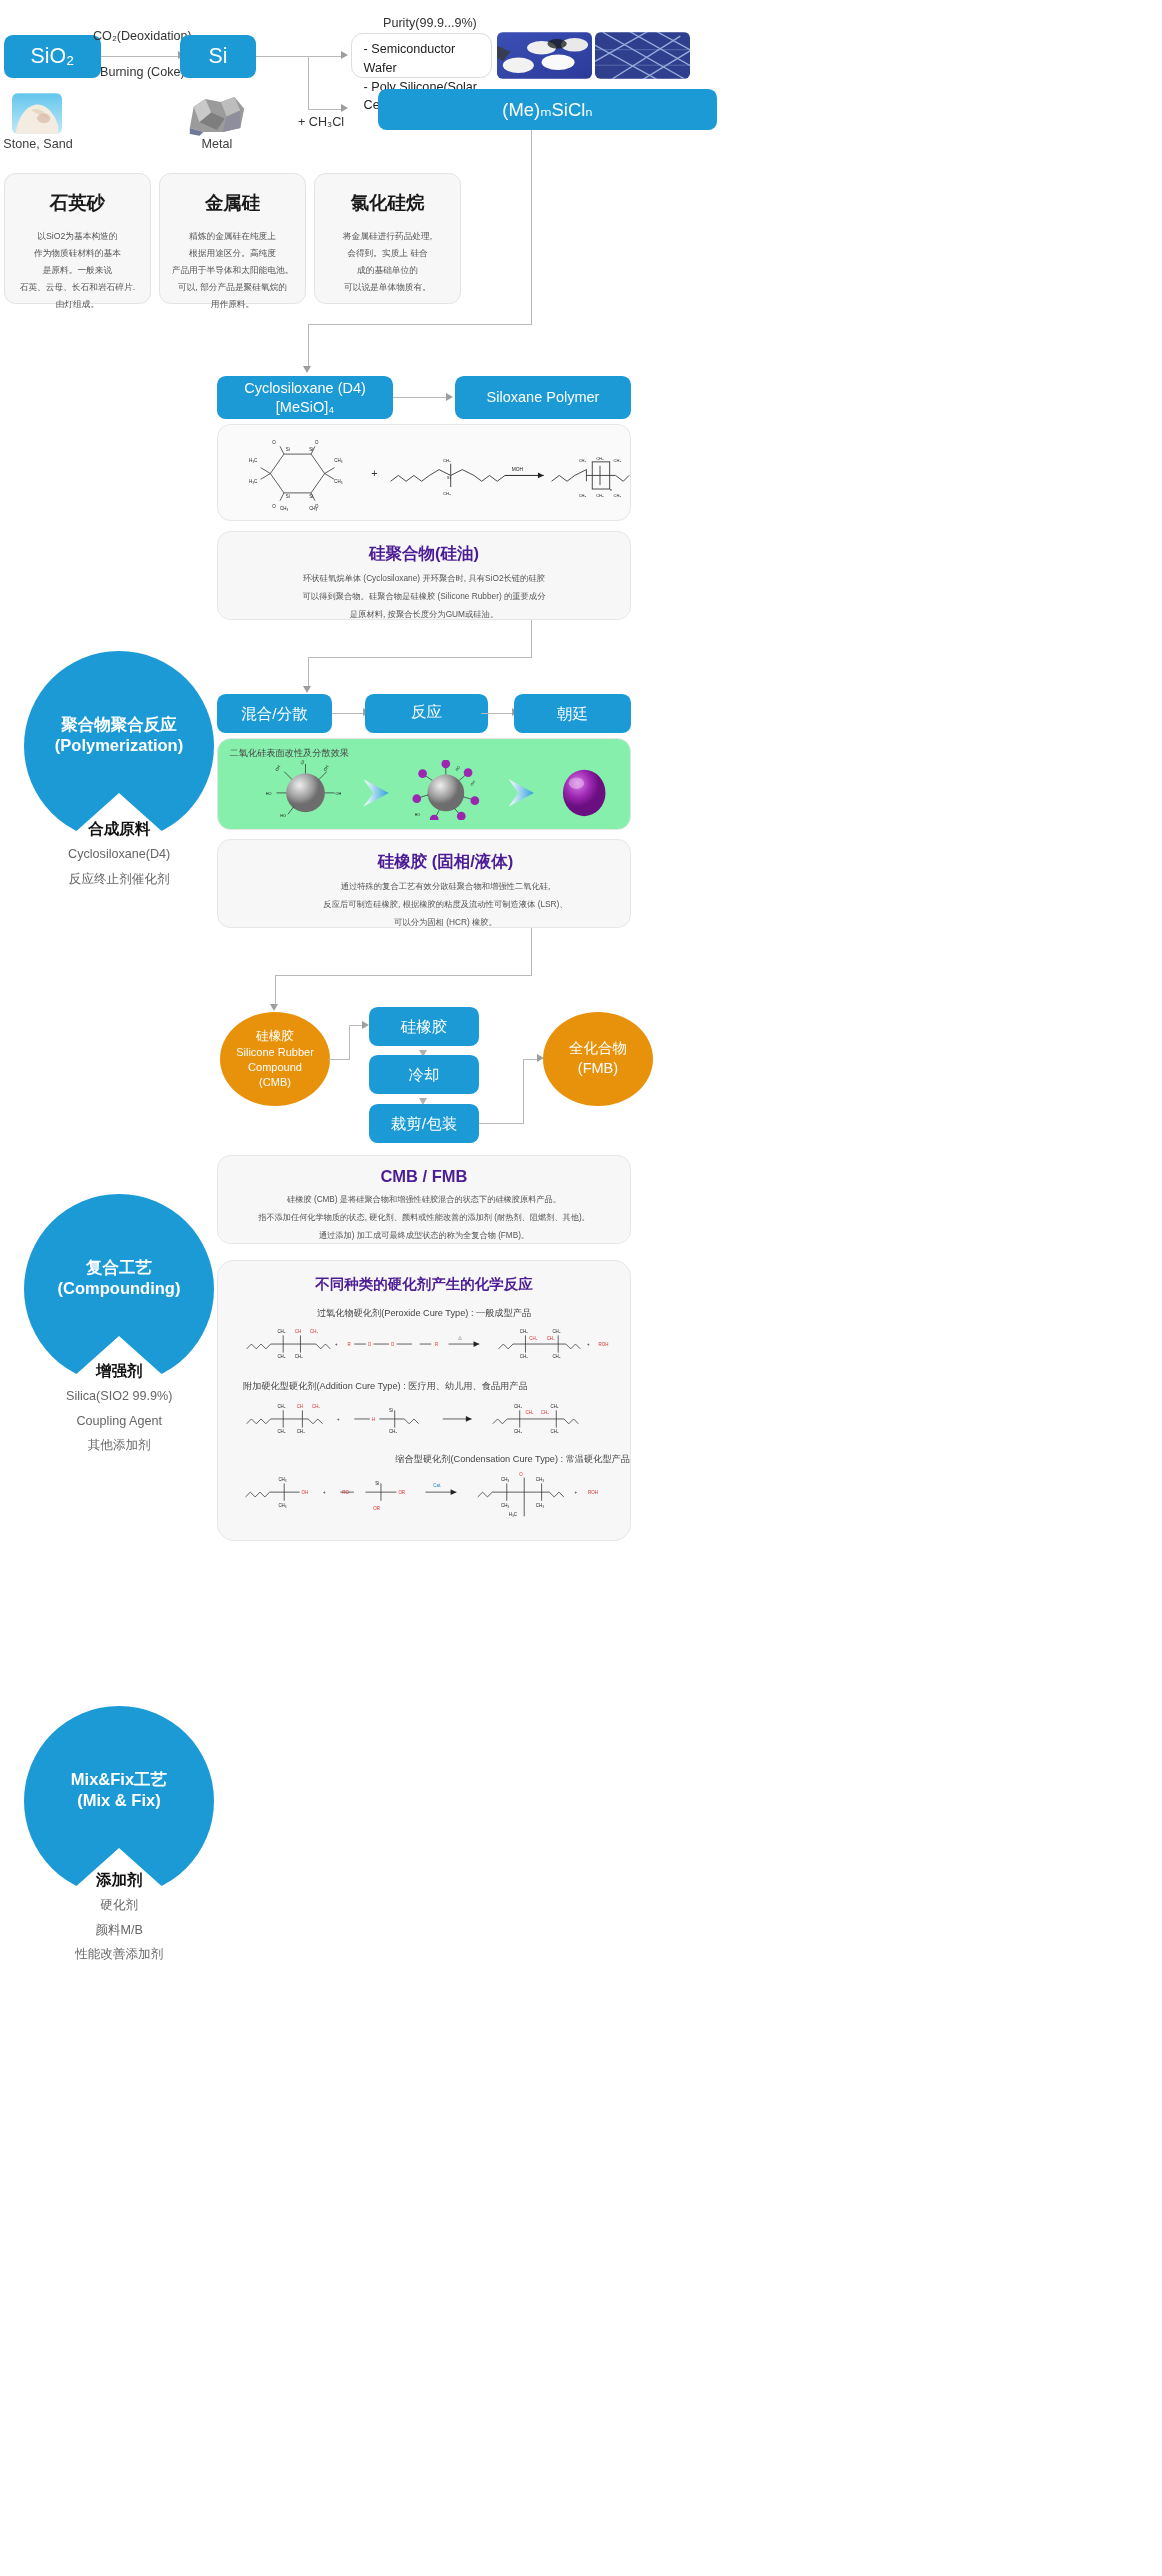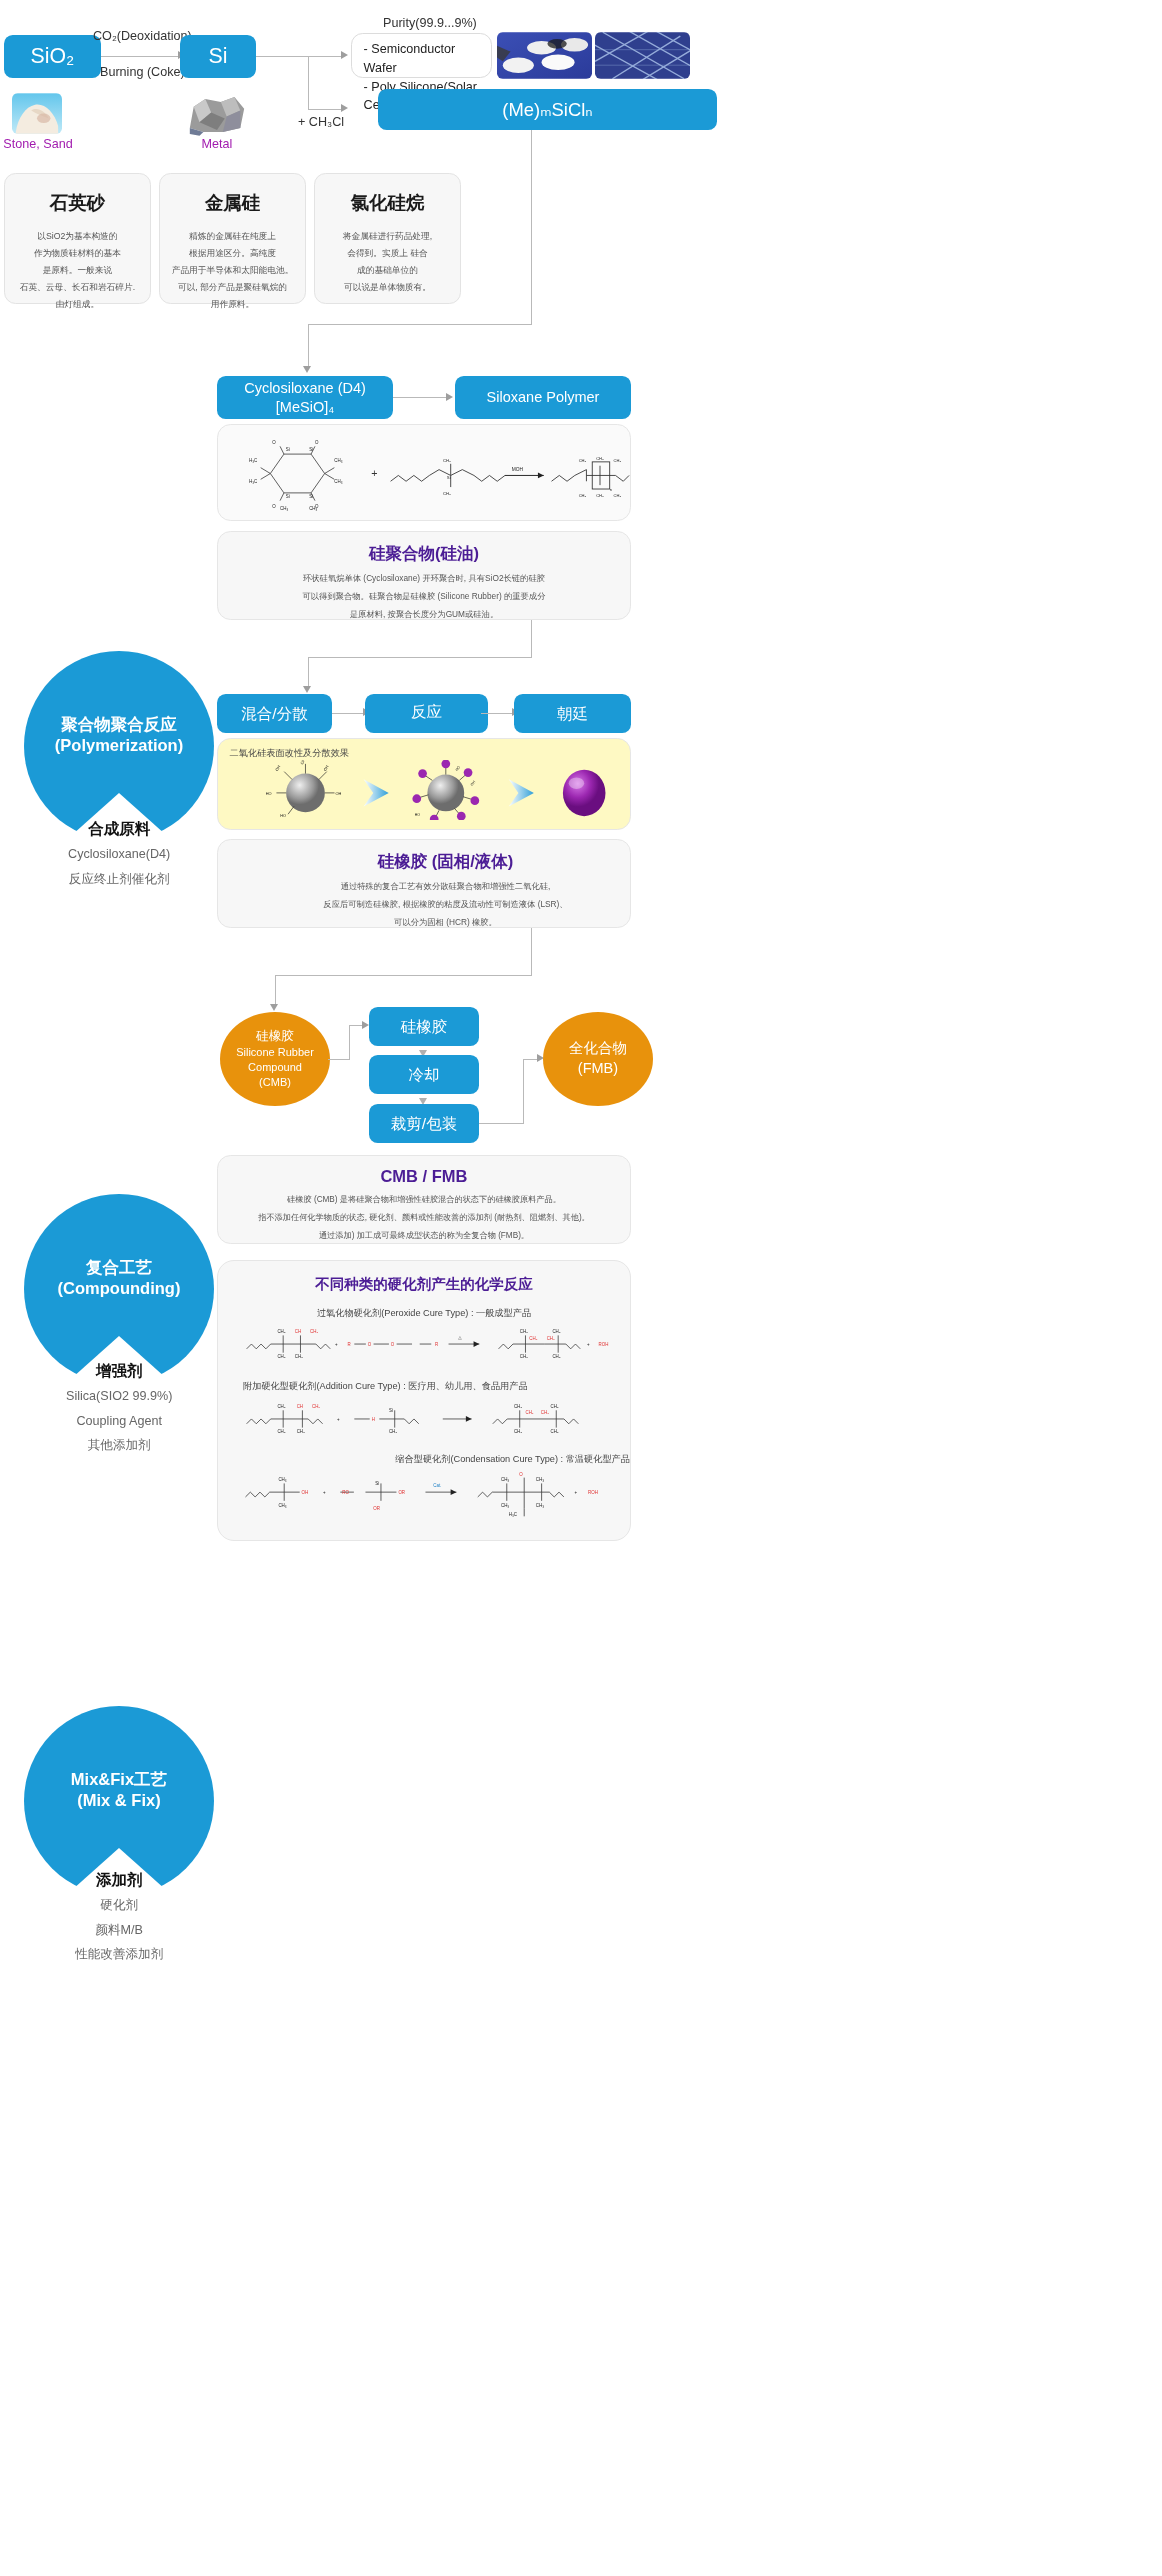--- a/index.html
+++ b/index.html
@@ -43,21 +43,21 @@
   }
   .arrow-d{
     position:absolute; width:0;height:0;
     border-left:4.8px solid transparent; border-right:4.8px solid transparent;
     border-top:7.8px solid #9e9e9e;
   }
   .lbl{ position:absolute; font-size:12.6px; color:#333; white-space:nowrap; }
 
   
   .thumb{ border-radius:5.8px; overflow:hidden; position:absolute; }
-  .thumb-cap{ position:absolute; font-size:12.6px; color:#a21caf; text-align:center; }
+  .thumb-cap{ position:absolute; font-size:12.6px; color:#404040; text-align:center; }
 
   
   .stage{ position:absolute; width:190px; height:190px; }
   .stage .circ{
     position:absolute; left:0; top:0; width:190px; height:190px;
     border-radius:50%; background:#1b9ad6;
     display:flex; align-items:center; justify-content:center;
     color:#fff; font-weight:bold; font-size:16.5px; text-align:center; line-height:1.3;
     padding-bottom:21.3px;
   }
@@ -356,21 +356,21 @@
 <div class="arrow-r" style="left:363px;top:708px;"></div>
 <div class="abs blue-box" style="left:365px;top:694px;width:123px;height:39px;font-size:15.5px;font-family:Liberation Mono, monospace;">
   <span>反应</span>
 </div>
 <div class="line hline abs" style="left:481px;top:713px;width:33px;"></div>
 <div class="arrow-r" style="left:512px;top:708px;"></div>
 <div class="abs blue-box" style="left:514px;top:694px;width:117px;height:39px;font-size:15.5px;">
   <span>朝廷</span>
 </div>
 
-<div class="abs grey-panel" style="left:217px;top:738px;width:414px;height:92px;background:#fef9c3;">
+<div class="abs grey-panel" style="left:217px;top:738px;width:414px;height:92px;background:#86efac;">
   <div class="small-sec-title" style="margin:7.8px 0 0 11.6px;font-size:9.2px;color:#444;">二氧化硅表面改性及分散效果</div>
   <svg width="414" height="60" viewBox="0 0 427 62" style="display:block;">
     <defs>
       <radialGradient id="gsphere" cx="35%" cy="30%">
         <stop offset="0%" stop-color="#efefef"></stop>
           <stop offset="70%" stop-color="#9a9a9a"></stop>
           <stop offset="100%" stop-color="#6d6d6d"></stop>
       </radialGradient>
       <radialGradient id="psphere" cx="35%" cy="30%">
         <stop offset="0%" stop-color="#d879e8"></stop>

